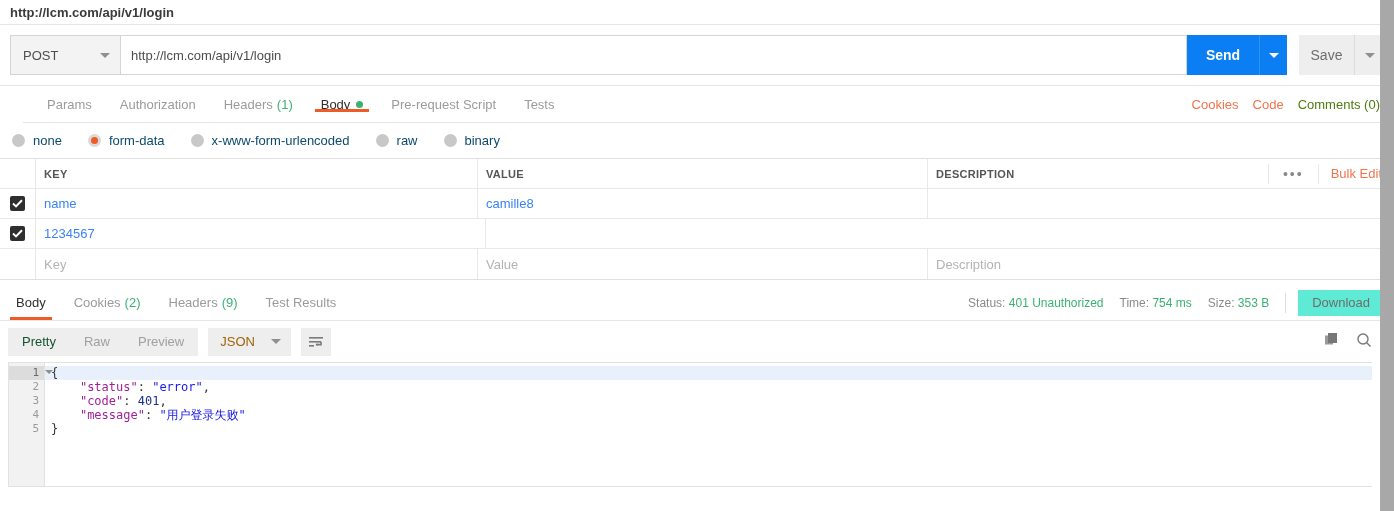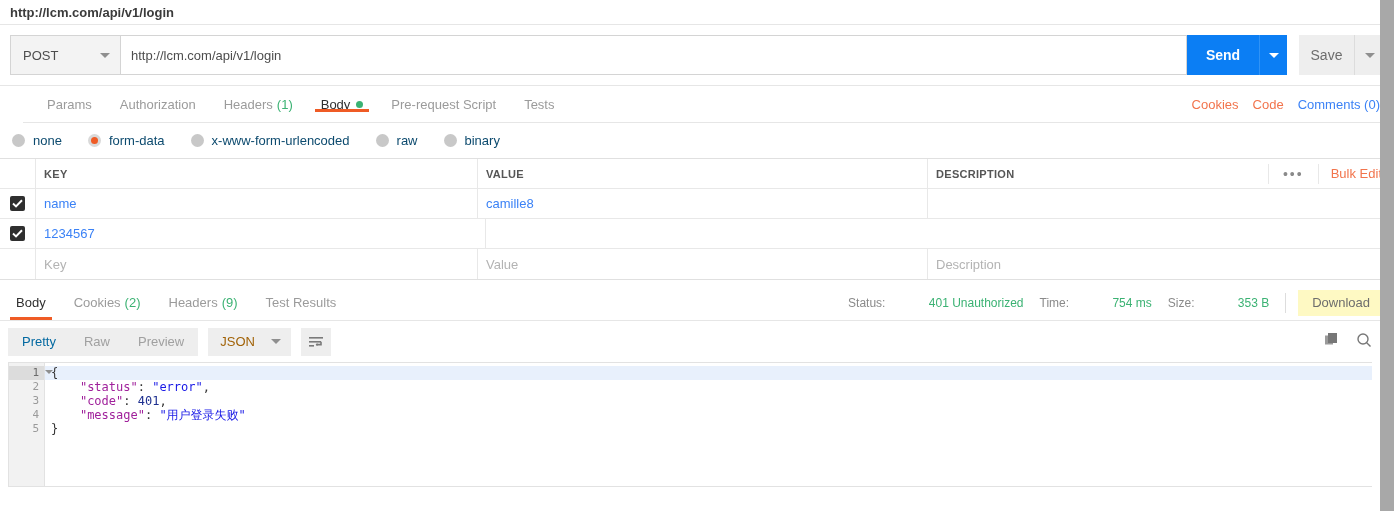--- a/index.html
+++ b/index.html
@@ -86,21 +86,21 @@
     content:""; position:absolute; left:8px; right:8px; bottom:0; height:3px;
     background:#ef5b25;
   }
   .rtab .cnt { color:#3bb273; margin-left:4px; }
   .greendot {
     width:7px;height:7px;border-radius:50%;background:#3bb273;
     margin-left:6px; display:inline-block;
   }
   .rt-right { margin-left:auto; display:flex; align-items:center; padding-right:14px; gap:14px; }
   .link-o { color:#f2744c; font-size:13px; cursor:pointer; }
-  .link-o.dim { color:#3b82f6; }
+  .link-o.dim { color:#4d7c0f; }
 
   
   .radio-row {
     height:35px; display:flex; align-items:center; padding-left:12px; background:#fff;
   }
   .rad-item { display:flex; align-items:center; margin-right:26px; cursor:pointer; }
   .rad {
     width:13px;height:13px;border-radius:50%;background:#c8c8c8; margin-right:8px;
     display:flex; align-items:center; justify-content:center;
   }
@@ -138,32 +138,32 @@
           border-left:1px solid #e8e8e8; height:20px; display:flex; align-items:center; }
 
   
   .resp-tabs {
     height:36px; display:flex; align-items:stretch;
     border-bottom:1px solid #e6e6e6; background:#fff; margin-top:5px;
   }
   .resp-left { display:flex; align-items:stretch; padding-left:2px; }
   .resp-right { margin-left:auto; display:flex; align-items:center; padding-right:10px; }
   .stat-item { font-size:12px; color:#8a8a8a; margin-right:16px; }
-  .stat-item b { font-weight:normal; color:#3bb273;margin-left:40px; }
+  .stat-item b { font-weight:normal; color:#3bb273; }
   .vdiv { width:1px; height:20px; background:#ddd; margin:0 12px 0 0; }
   .dl-btn {
-    height:26px; padding:0 14px; background:#fef9c3; color:#6d6d6d; font-size:13px;
+    height:26px; padding:0 14px; background:#5eead4; color:#6d6d6d; font-size:13px;
     display:flex; align-items:center; cursor:pointer;
   }
 
   
   .view-bar { height:41px; display:flex; align-items:center; padding-left:8px; background:#fff; }
   .seg { display:flex; background:#eeeeee; height:28px; align-items:stretch; }
   .seg-item { padding:0 14px; display:flex;align-items:center; font-size:13px; color:#a0a0a0; cursor:pointer; }
-  .seg-item.active { color:#0369a1;text-align:right; }
+  .seg-item.active { color:#14532d;text-align:right; }
   .fmt-select {
     margin-left:10px; height:28px; background:#eeeeee; display:flex; align-items:center;
     padding:0 10px 0 12px; font-size:13px; color:#a16207; cursor:pointer; gap:16px;
   }
   .wrap-btn {
     margin-left:10px; width:30px; height:28px; background:#eeeeee;
     display:flex;align-items:center;justify-content:center; cursor:pointer;
   }
   .view-right { margin-left:auto; display:flex; align-items:center; gap:16px; padding-right:22px; }
   .ic { cursor:pointer; }

